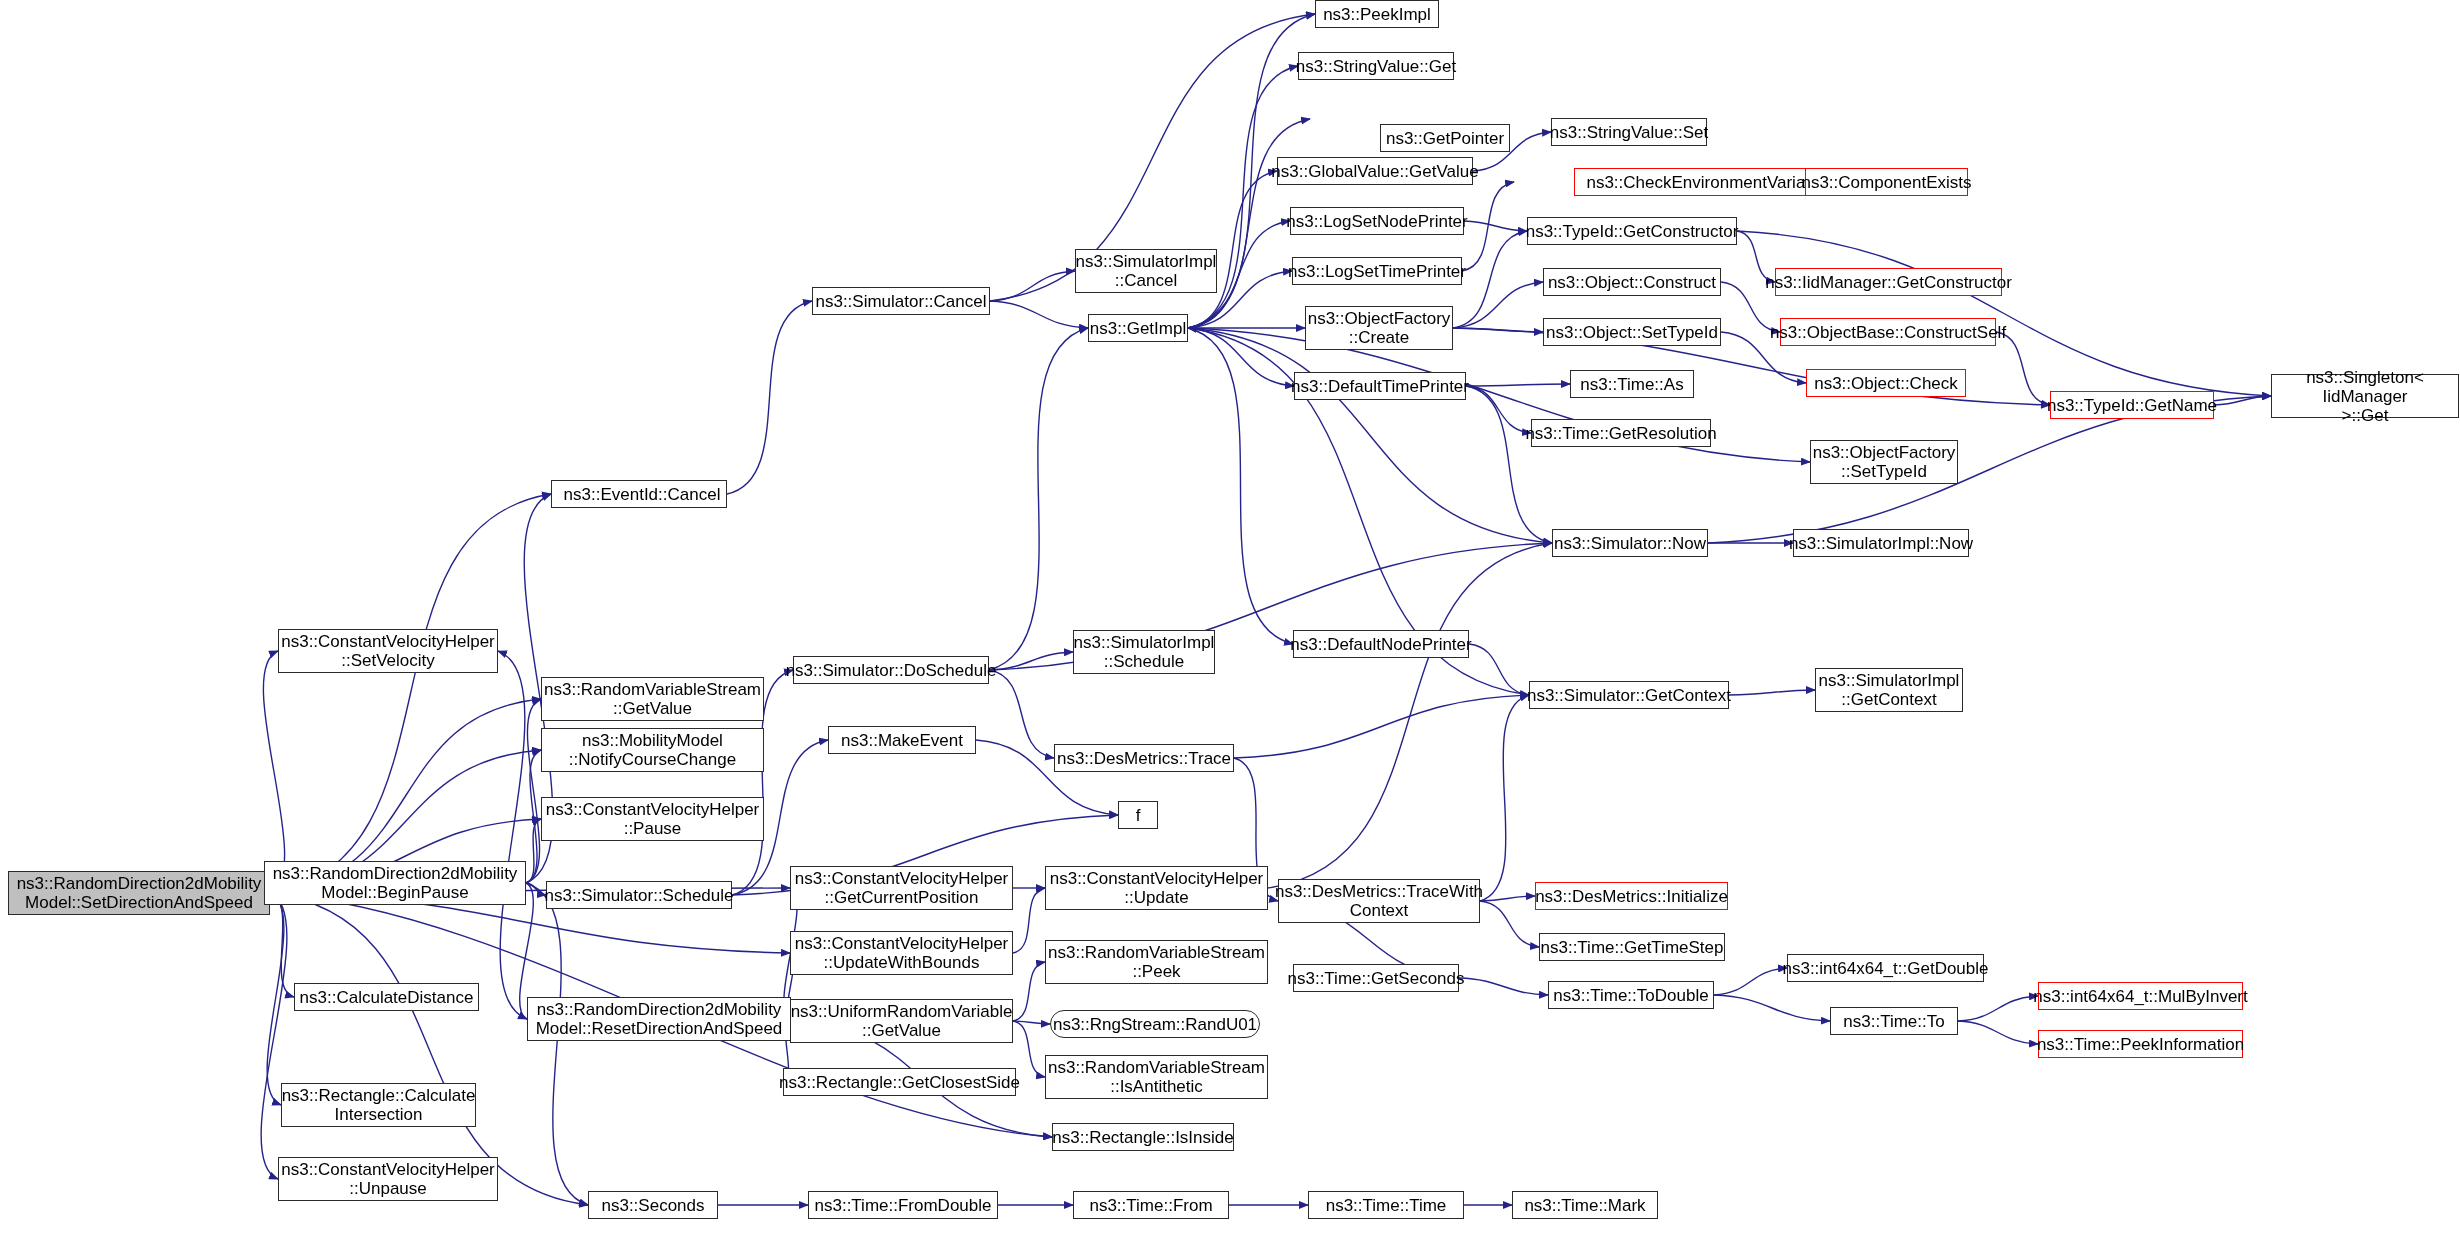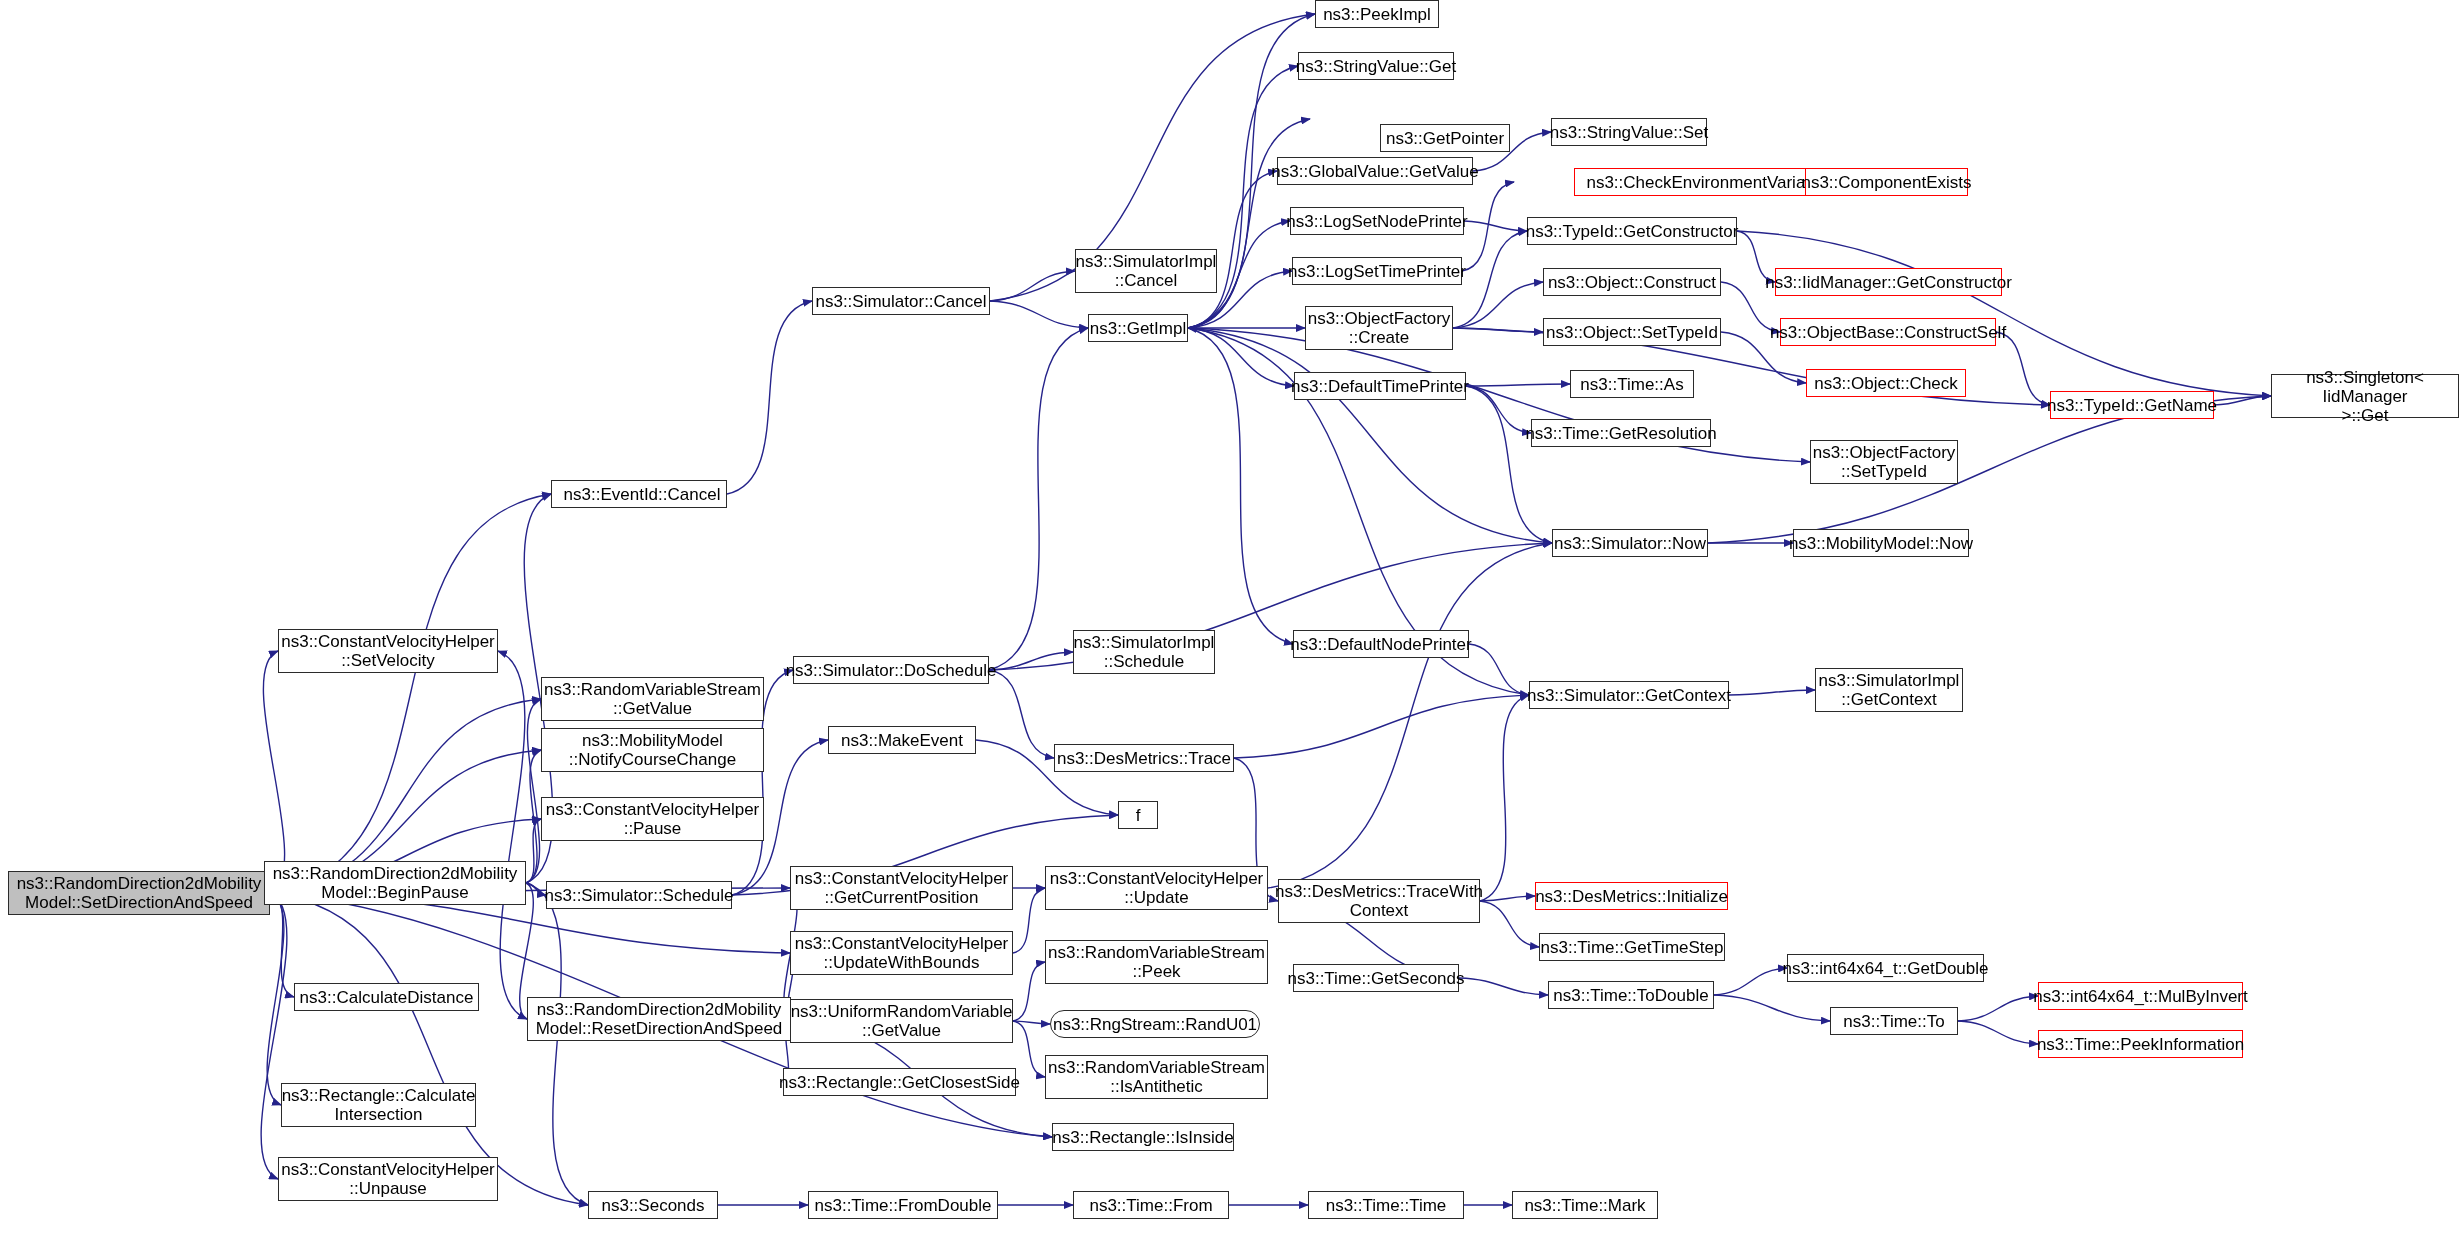--- a/index.html
+++ b/index.html
@@ -222,21 +222,21 @@
       <div class="node" style="left: 1570px; top: 370px; width: 124px; height: 28px;">ns3::Time::As</div>
       <div class="node red" style="left: 1775px; top: 268px; width: 227px; height: 28px;">ns3::IidManager::GetConstructor</div>
       <div class="node red" style="left: 1780px; top: 318px; width: 216px; height: 28px;">ns3::ObjectBase::ConstructSelf</div>
       <div class="node red" style="left: 1806px; top: 369px; width: 160px; height: 28px;">ns3::Object::Check</div>
       <div class="node" style="left: 1810px; top: 440px; width: 148px; height: 44px;">ns3::ObjectFactory
 ::SetTypeId</div>
       <div class="node red" style="left: 2050px; top: 391px; width: 164px; height: 28px;">ns3::TypeId::GetName</div>
       <div class="node" style="left: 2271px; top: 374px; width: 188px; height: 44px;">ns3::Singleton&lt; IidManager
 &gt;::Get</div>
       <div class="node" style="left: 1552px; top: 529px; width: 156px; height: 28px;">ns3::Simulator::Now</div>
-      <div class="node" style="left: 1793px; top: 529px; width: 176px; height: 28px;">ns3::MobilityModel::Now</div>
+      <div class="node" style="left: 1793px; top: 529px; width: 176px; height: 28px;">ns3::SimulatorImpl::Now</div>
       <div class="node" style="left: 1293px; top: 630px; width: 176px; height: 28px;">ns3::DefaultNodePrinter</div>
       <div class="node" style="left: 1529px; top: 681px; width: 200px; height: 28px;">ns3::Simulator::GetContext</div>
       <div class="node" style="left: 1815px; top: 668px; width: 148px; height: 44px;">ns3::SimulatorImpl
 ::GetContext</div>
       <div class="node" style="left: 1278px; top: 879px; width: 202px; height: 44px;">ns3::DesMetrics::TraceWith
 Context</div>
       <div class="node red" style="left: 1535px; top: 882px; width: 193px; height: 28px;">ns3::DesMetrics::Initialize</div>
       <div class="node" style="left: 1539px; top: 933px; width: 186px; height: 28px;">ns3::Time::GetTimeStep</div>
       <div class="node" style="left: 1293px; top: 964px; width: 166px; height: 28px;">ns3::Time::GetSeconds</div>
       <div class="node" style="left: 1548px; top: 981px; width: 166px; height: 28px;">ns3::Time::ToDouble</div>

